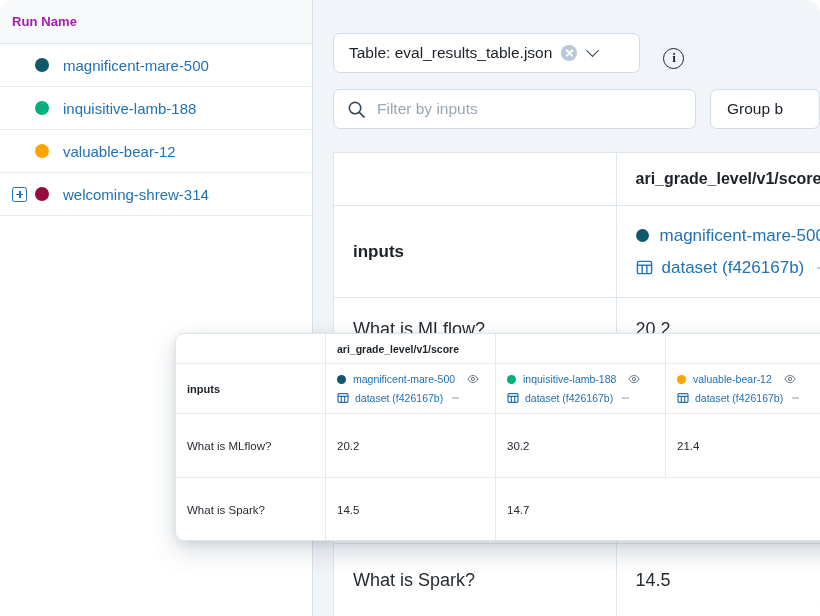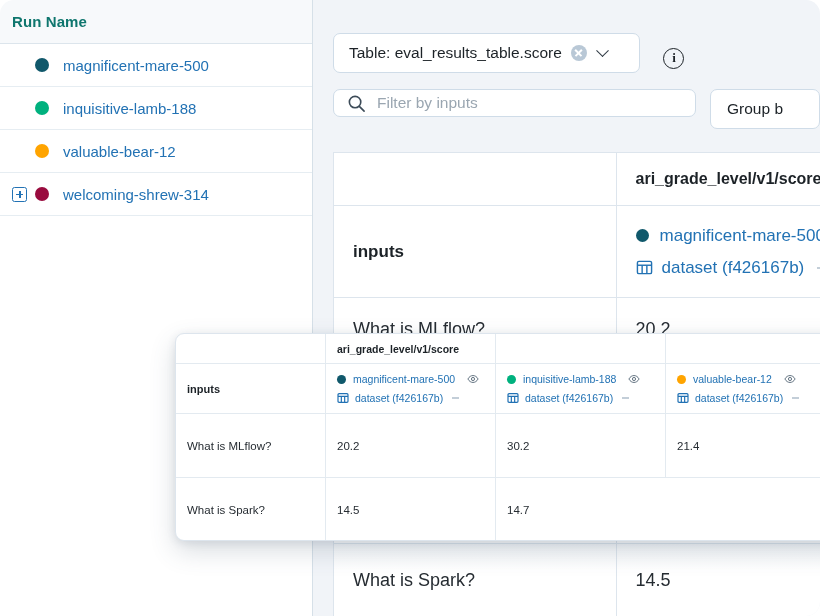--- a/index.html
+++ b/index.html
@@ -36,23 +36,23 @@
   .sidebar-header {
     height: 44px;
     background: #f7f9fb;
     border-bottom: 1px solid #dce5ec;
     display: flex;
     align-items: center;
     padding-left: 12px;
   }
 
   .sidebar-header-title {
-    font-size: 15px;
+    font-size: 13px;
     font-weight: 700;
-    color: #0f766e;
+    color: #a21caf;
     letter-spacing: 0.1px;
   }
 
   .run-row {
     height: 43px;
     border-bottom: 1px solid #e6edf2;
     display: flex;
     align-items: center;
     padding-left: 12px;
     background: #ffffff;
@@ -165,21 +165,21 @@
   }
 
   .filter-row {
     display: flex;
     gap: 14px;
     margin-top: 16px;
   }
 
   .filter-input {
     width: 405px;
-    height: 28px;
+    height: 40px;
     background: #ffffff;
     border: 1px solid #cfdce8;
     border-radius: 7px;
     display: flex;
     align-items: center;
     padding-left: 13px;
     gap: 11px;
   }
 
   .filter-placeholder {
@@ -417,21 +417,21 @@
       <span class="expand-box"></span>
       <span class="run-dot" style="background:#990b3e"></span>
       <span class="run-name">welcoming-shrew-314</span>
     </div>
   </div>
 
   <div class="content">
 
     <div class="toolbar">
       <span class="table-select">
-        <span class="table-select-label">Table: eval_results_table.score</span>
+        <span class="table-select-label">Table: eval_results_table.json</span>
         <span class="clear-chip"></span>
         <span class="chev"></span>
       </span>
 
       <span class="info-icon">
         <span>i</span>
       </span>
 
       <div class="filter-row">
         <div class="filter-input">

